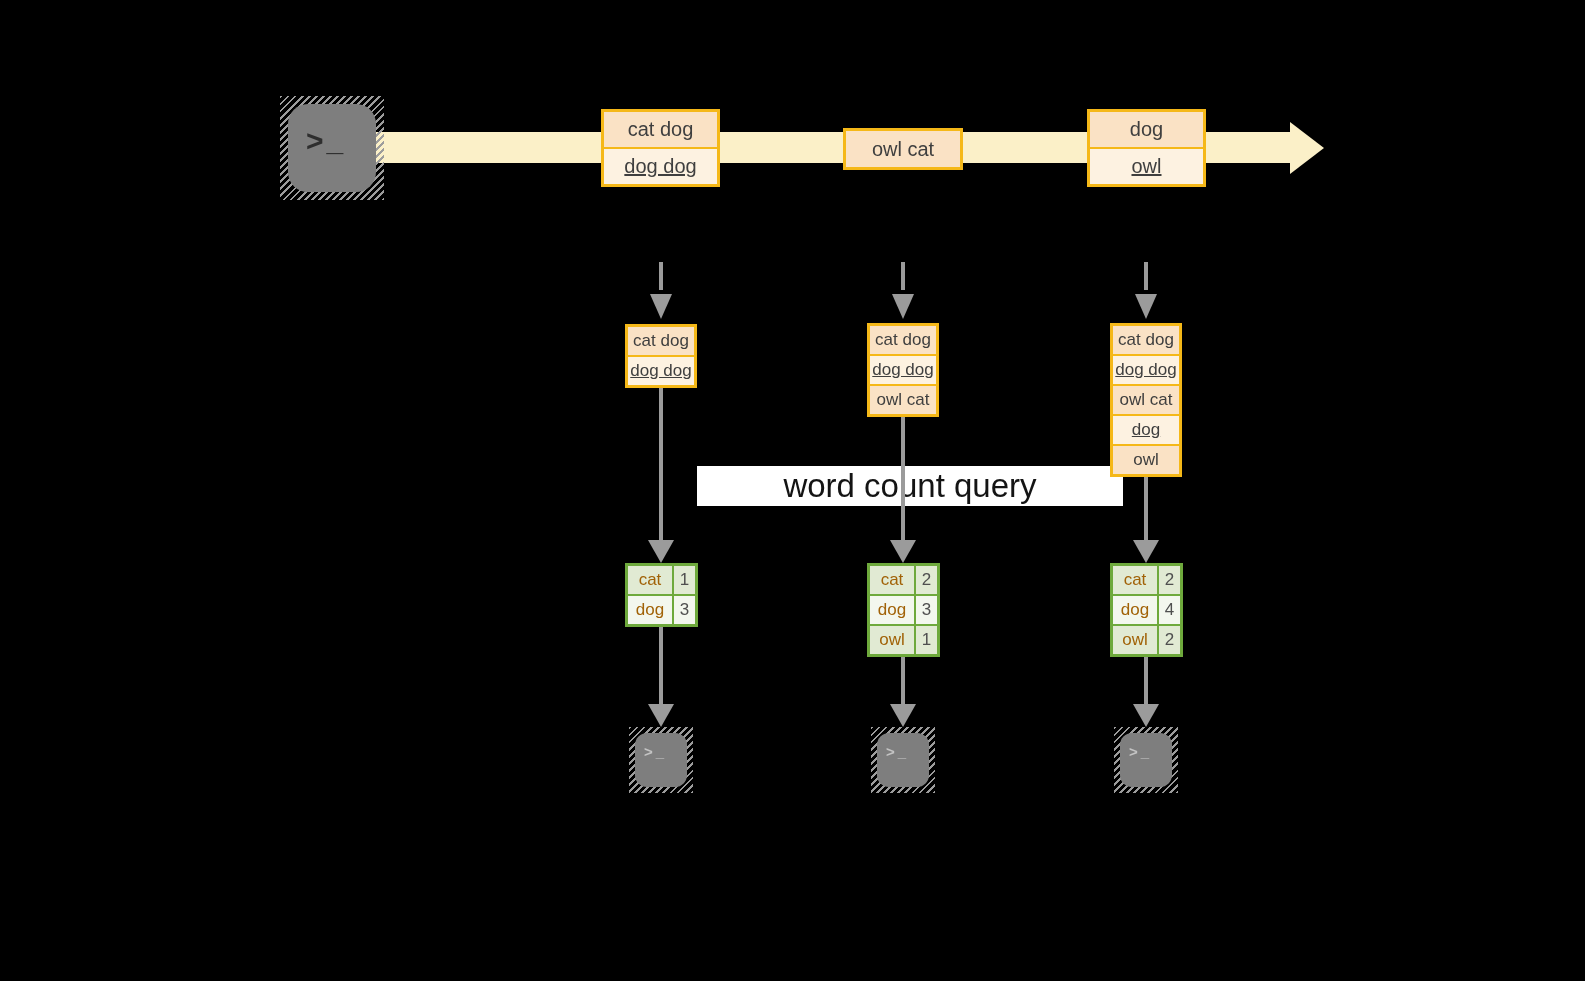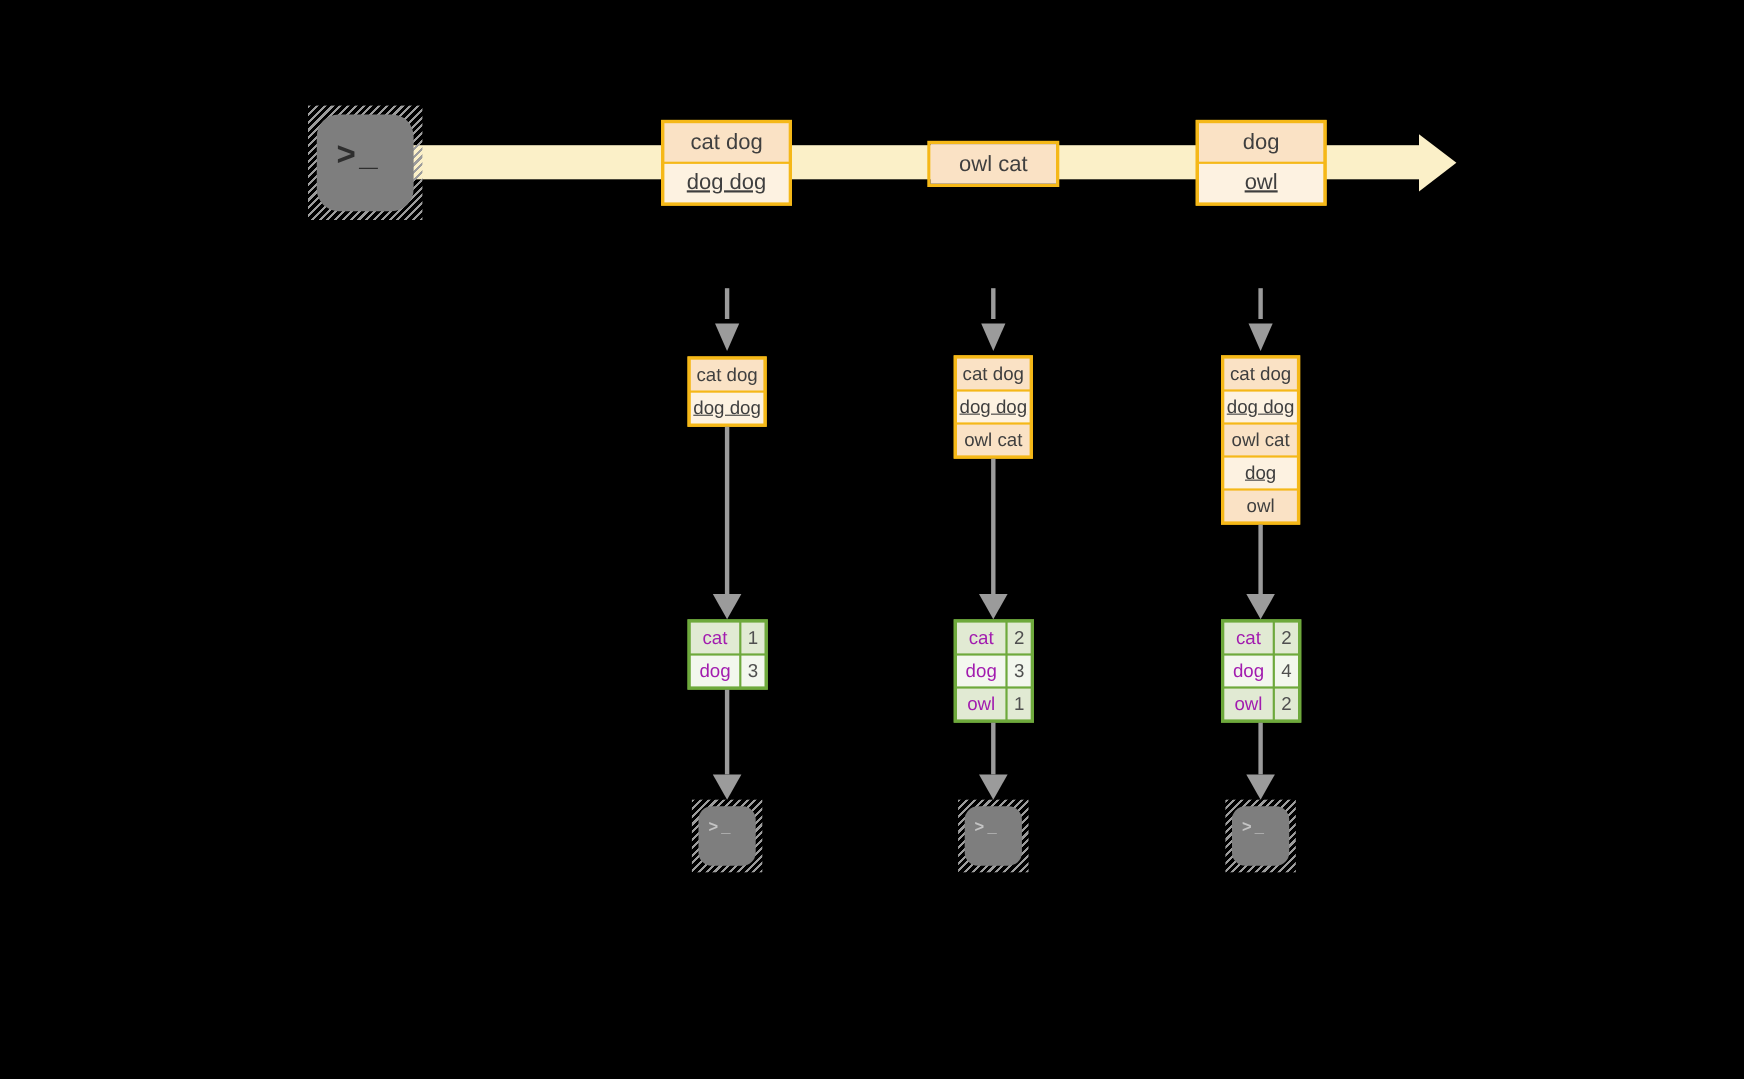--- a/index.html
+++ b/index.html
@@ -48,21 +48,21 @@
   .ah{position:absolute;width:0;height:0;z-index:2;
     border-left:13px solid transparent;border-right:13px solid transparent;border-top:23px solid var(--gray);}
   .ah.sm{border-left-width:11px;border-right-width:11px;border-top-width:25px;}
   
   .qband{position:absolute;left:697px;top:466px;width:426px;height:40px;background:#fff;z-index:1;
     display:flex;align-items:center;justify-content:center;font-size:33px;color:#141414;}
   
   .gtable{position:absolute;box-sizing:border-box;display:flex;flex-direction:column;gap:2px;
     border:3px solid var(--green);background:var(--green);z-index:2;width:73px;}
   .grow{display:flex;gap:2px;}
-  .gword{width:44px;height:28px;display:flex;align-items:center;justify-content:center;font-size:17px;color:#a21caf;}
+  .gword{width:44px;height:28px;display:flex;align-items:center;justify-content:center;font-size:17px;color:#a16207;}
   .gval{width:21px;height:28px;display:flex;align-items:center;justify-content:center;font-size:17px;color:#4f4f4f;}
   .grow.sage > div{background:var(--sage);}
   .grow.lite > div{background:var(--lite);}
 </style>
 </head>
 <body>
 
 <div id="canvas">
 
   <div class="band"></div>
@@ -104,20 +104,21 @@
     <div class="ocell scell peach">owl cat</div>
   </div>
   <div class="obox" style="left:1110px;top:323px;width:72px">
     <div class="ocell scell peach">cat dog</div>
     <div class="ocell scell cream">dog dog</div>
     <div class="ocell scell peach">owl cat</div>
     <div class="ocell scell cream">dog</div>
     <div class="ocell scell peach">owl</div>
   </div>
 
+  <div class="qband">word count query</div>
 
   <div class="vline" style="left:659px;top:388px;height:152px"></div>
   <div class="ah" style="left:648px;top:540px"></div>
   <div class="vline" style="left:901px;top:417px;height:123px"></div>
   <div class="ah" style="left:890px;top:540px"></div>
   <div class="vline" style="left:1144px;top:477px;height:63px"></div>
   <div class="ah" style="left:1133px;top:540px"></div>
 
   <div class="gtable" style="left:625px;top:563px">
     <div class="grow sage">

